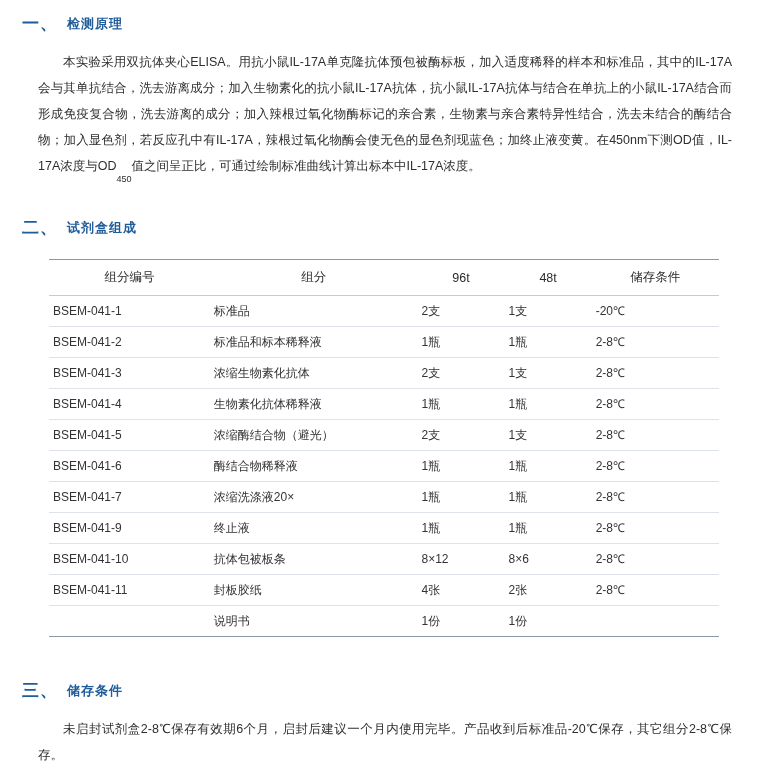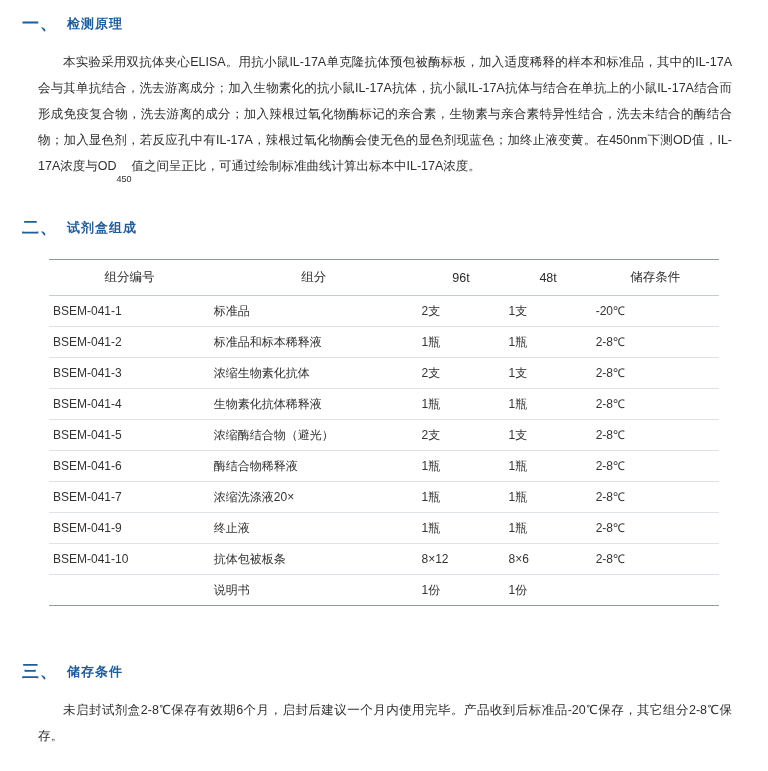--- a/index.html
+++ b/index.html
@@ -59,21 +59,21 @@
   }
   .para sub {
     font-size: 9px;
     vertical-align: baseline;
     position: relative;
     top: 12px;
   }
 
   
   .table-wrap {
-    margin: 20px auto 12px auto;
+    margin: 20px auto 0 auto;
     width: 670px;
   }
   table {
     border-collapse: collapse;
     width: 100%;
     font-size: 12px;
     color: #333;
   }
   table thead th {
     font-weight: normal;
@@ -192,20 +192,27 @@
           <td>2-8℃</td>
         </tr>
         <tr>
           <td>BSEM-041-10</td>
           <td>抗体包被板条</td>
           <td>8×12</td>
           <td>8×6</td>
           <td>2-8℃</td>
         </tr>
         <tr>
+          <td>BSEM-041-11</td>
+          <td>封板胶纸</td>
+          <td>4张</td>
+          <td>2张</td>
+          <td>2-8℃</td>
+        </tr>
+        <tr>
           <td></td>
           <td>说明书</td>
           <td>1份</td>
           <td>1份</td>
           <td></td>
         </tr>
       </tbody>
     </table>
   </div>
 

